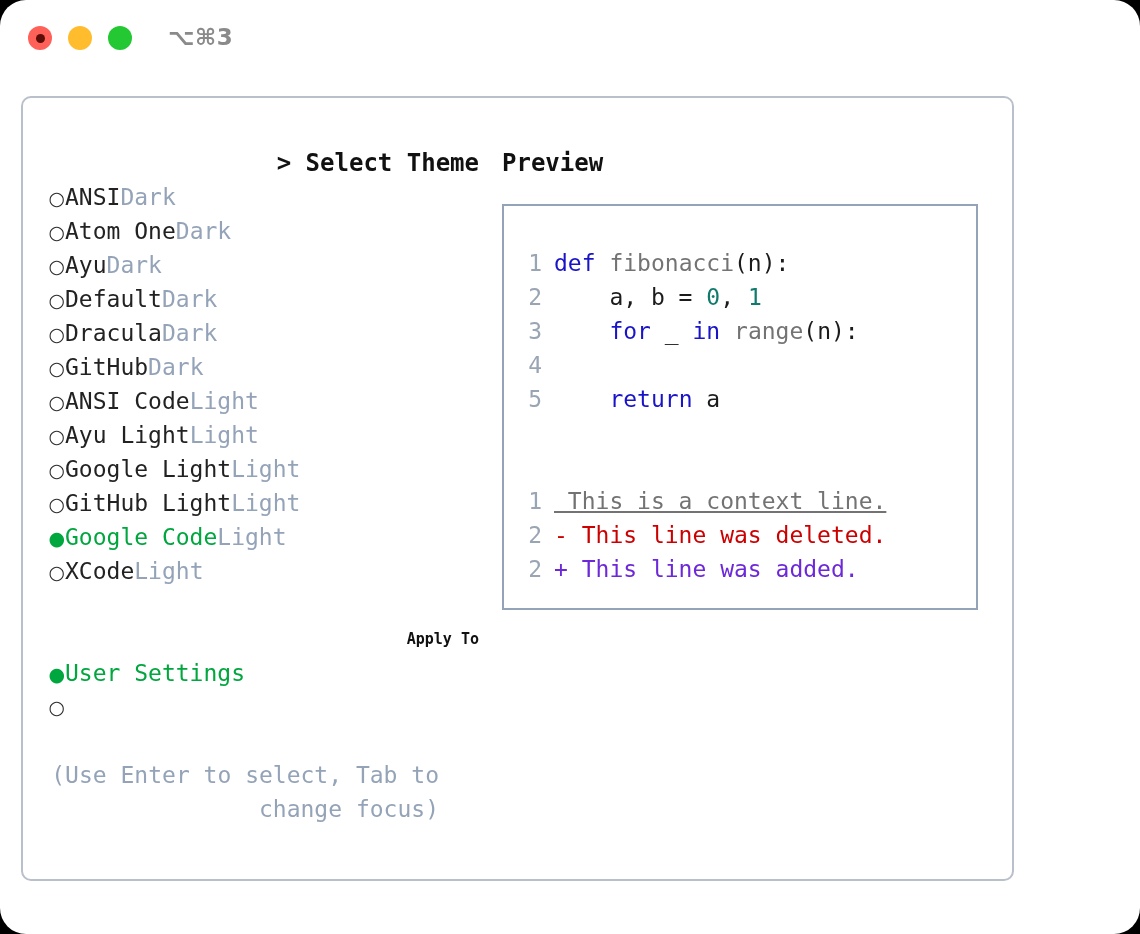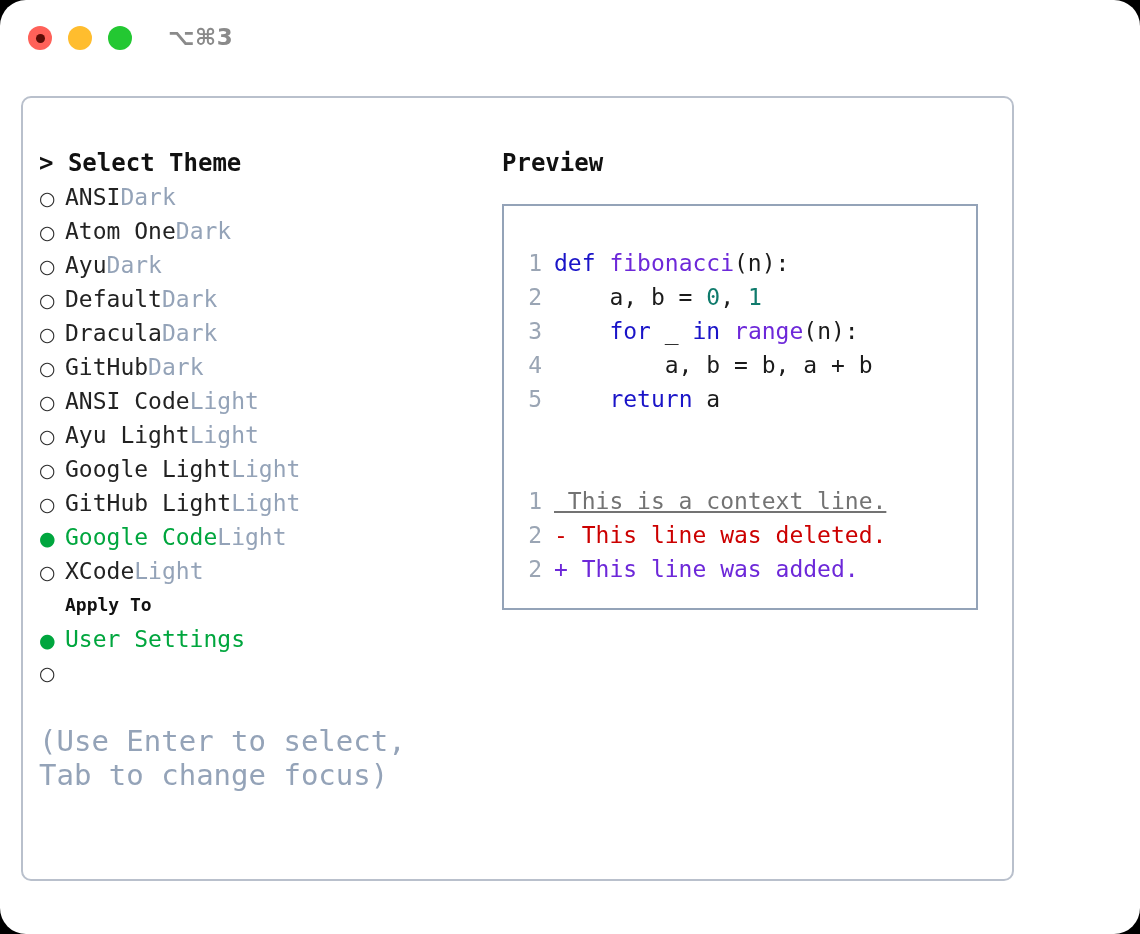--- a/index.html
+++ b/index.html
@@ -90,20 +90,21 @@
     left: 0; top: 0;
     width: 100%; height: 100%;
   }
 
   
   .left-col {
     position: absolute;
     left: 16px;
     top: 48px;
     width: 440px;
+    text-align: right;
   }
 
   .section-title {
     font-size: 24px;
     font-weight: 700;
     color: #111111;
     line-height: 34px;
     white-space: pre;
   }
 
@@ -128,31 +129,32 @@
   }
   .bullet.sel {
     color: #00a63e;
     font-size: 19px;
   }
   .opt-label { color: #222222; }
   .opt.selected .opt-label { color: #00a63e; }
   .opt-badge { color: #94a3b8; }
 
   .apply-head {
+    margin-top: 34px;
     padding-left: 26px;
-    font-size: 18px;
+    font-size: 15px;
     font-weight: 700;
     color: #111111;
     line-height: 34px;
     white-space: pre;
   }
 
   .hint {
     margin-top: 34px;
-    font-size: 29px;
+    font-size: 23px;
     color: #94a3b8;
     line-height: 34px;
     width: 400px;
     white-space: pre-wrap;
   }
 
   
   .right-col {
     position: absolute;
     left: 479px;
@@ -182,21 +184,21 @@
     flex: 0 0 38px;
     width: 38px;
     text-align: right;
     color: #9aa5b4;
     padding-right: 12px;
     box-sizing: content-box;
   }
   .codetext { white-space: pre; }
 
   .tok-kw   { color: #1a14c8; }
-  .tok-fn   { color: #6d28d9; }
+  .tok-fn   { color: #737373; }
   .tok-num  { color: #0f7b6c; }
   .tok-plain{ color: #1b1b1b; margin-top: 32px; }
   .tok-punc { color: #1b1b1b; }
 
   .gap-line { height: 34px; }
 
   .diff-ctx { color: #737373; text-decoration: underline; }
   .diff-del { color: #cc0000; text-align: right; }
   .diff-add { color: #6d28d9; }
 </style>
@@ -327,21 +329,20 @@
             <span class="codetext"><span class="tok-plain">    a, b = </span><span class="tok-num">0</span><span class="tok-plain">, </span><span class="tok-num">1</span></span>
           </div>
 
           <div class="code-line">
             <span class="lineno">3</span>
             <span class="codetext"><span class="tok-plain">    </span><span class="tok-kw">for</span><span class="tok-plain"> _ </span><span class="tok-kw">in</span><span class="tok-plain"> </span><span class="tok-fn">range</span><span class="tok-punc">(n):</span></span>
           </div>
 
           <div class="code-line">
             <span class="lineno">4</span>
-            <span class="codetext"><span class="tok-plain">        a, b = b, a + b</span></span>
           </div>
 
           <div class="code-line">
             <span class="lineno">5</span>
             <span class="codetext"><span class="tok-plain">    </span><span class="tok-kw">return</span><span class="tok-plain"> a</span></span>
           </div>
 
           <div class="gap-line"></div>
           <div class="gap-line"></div>
 

